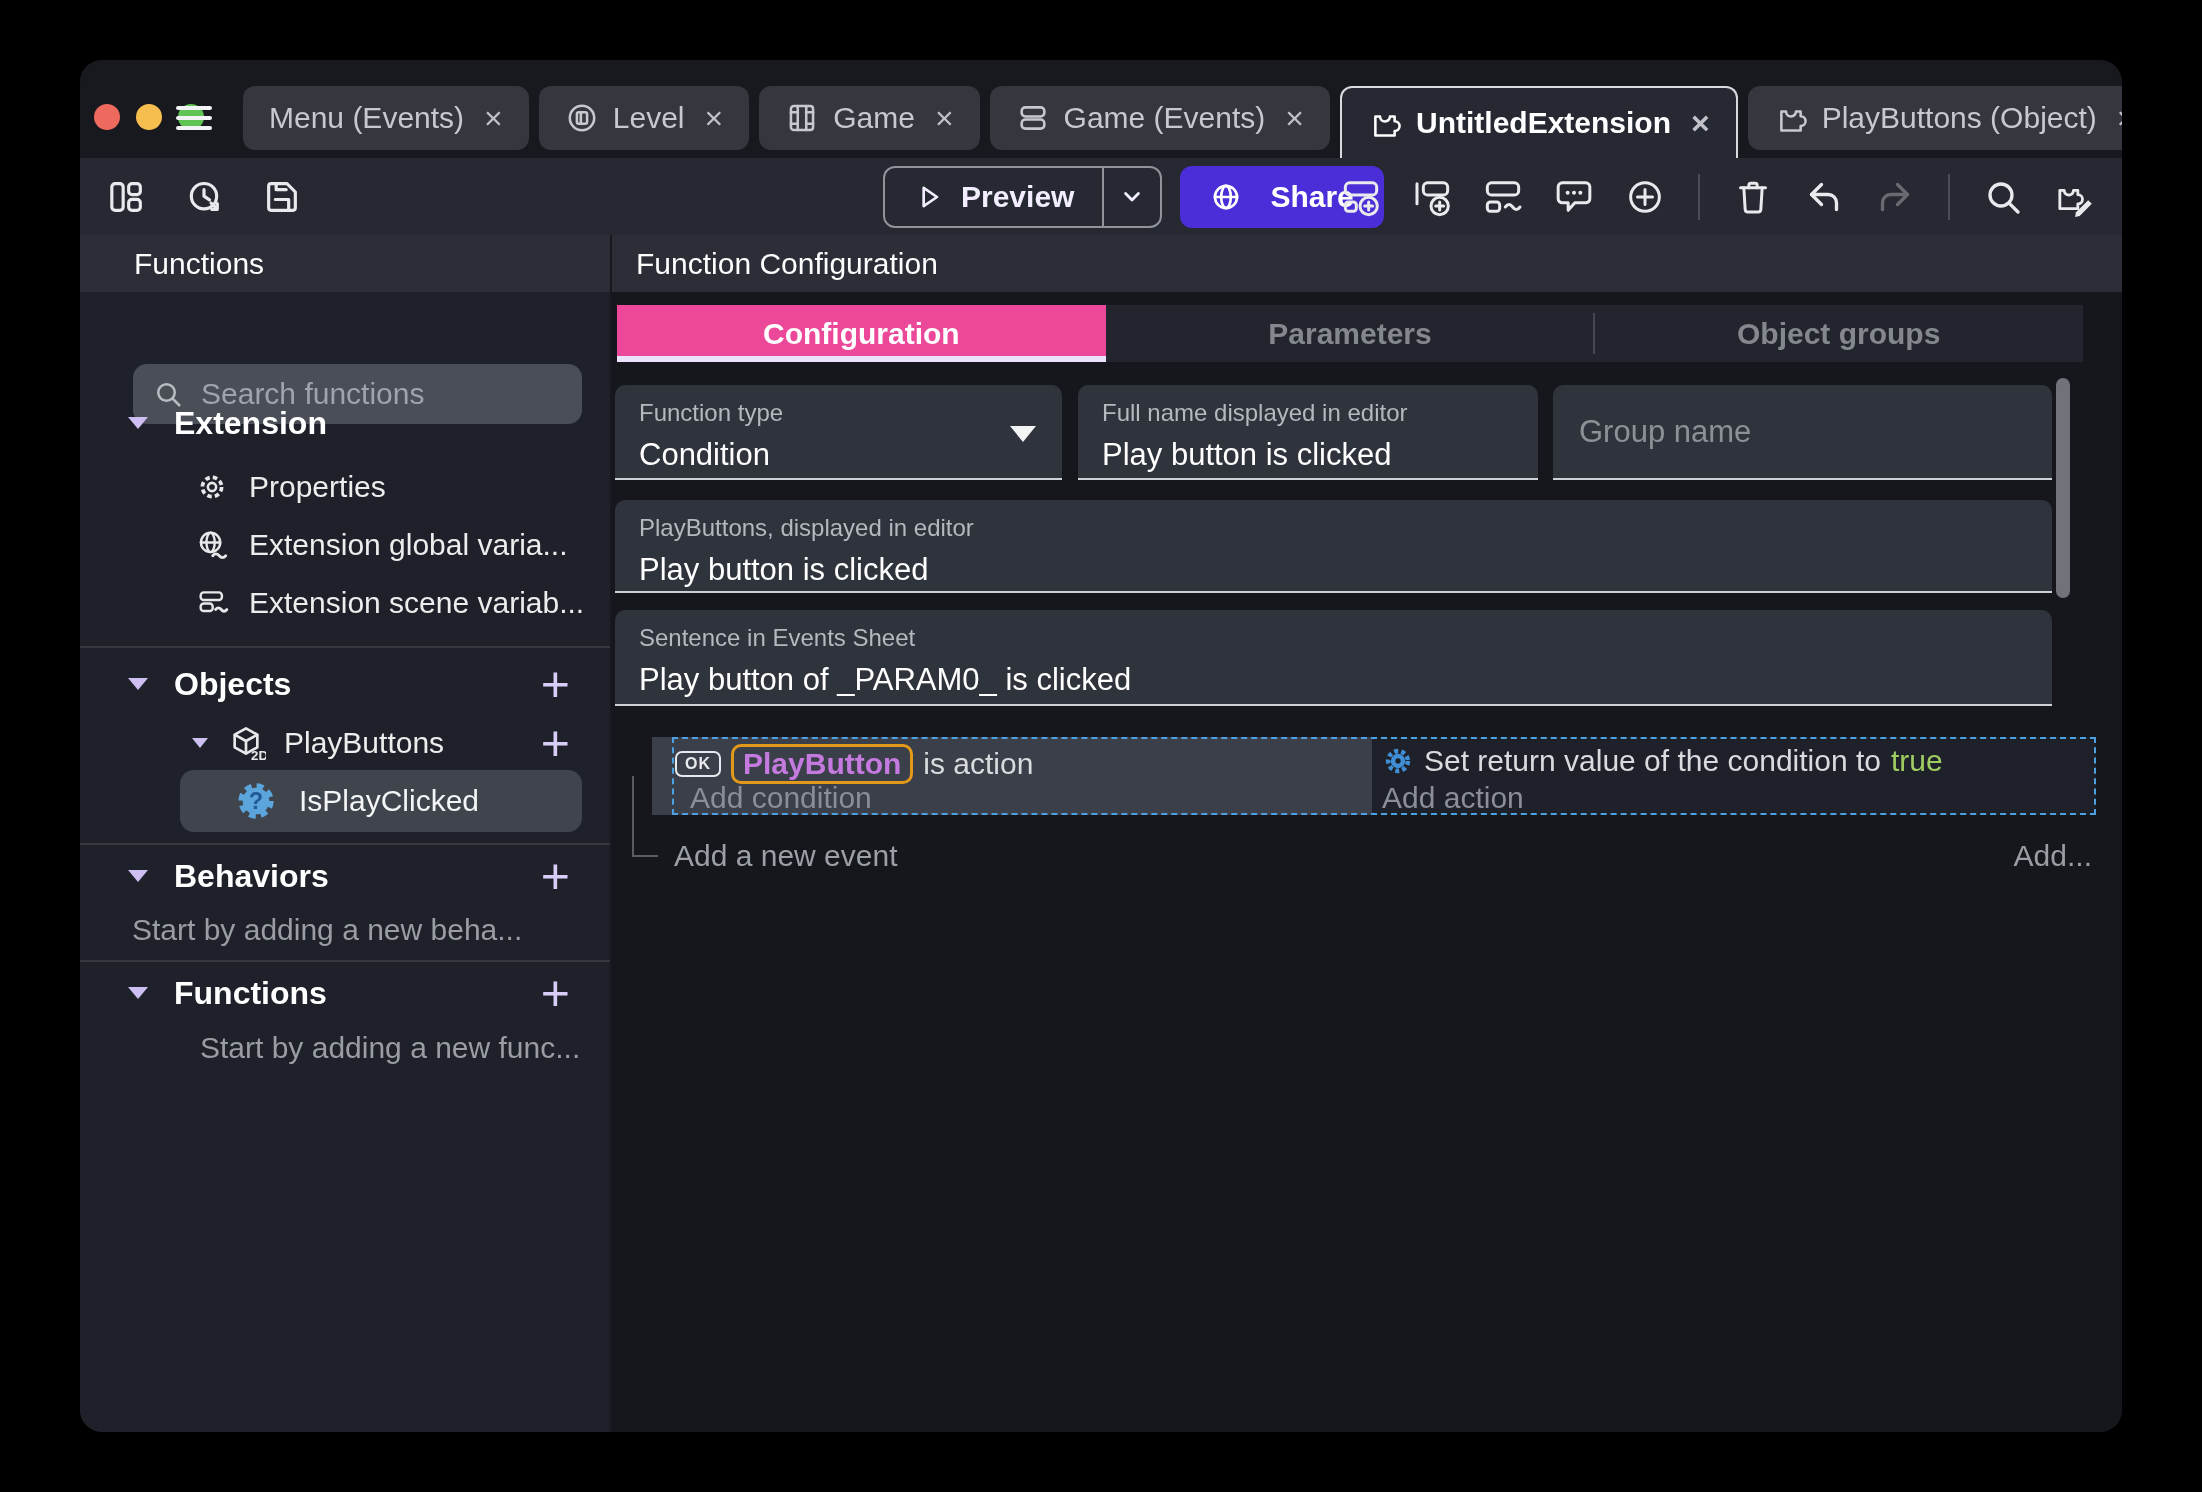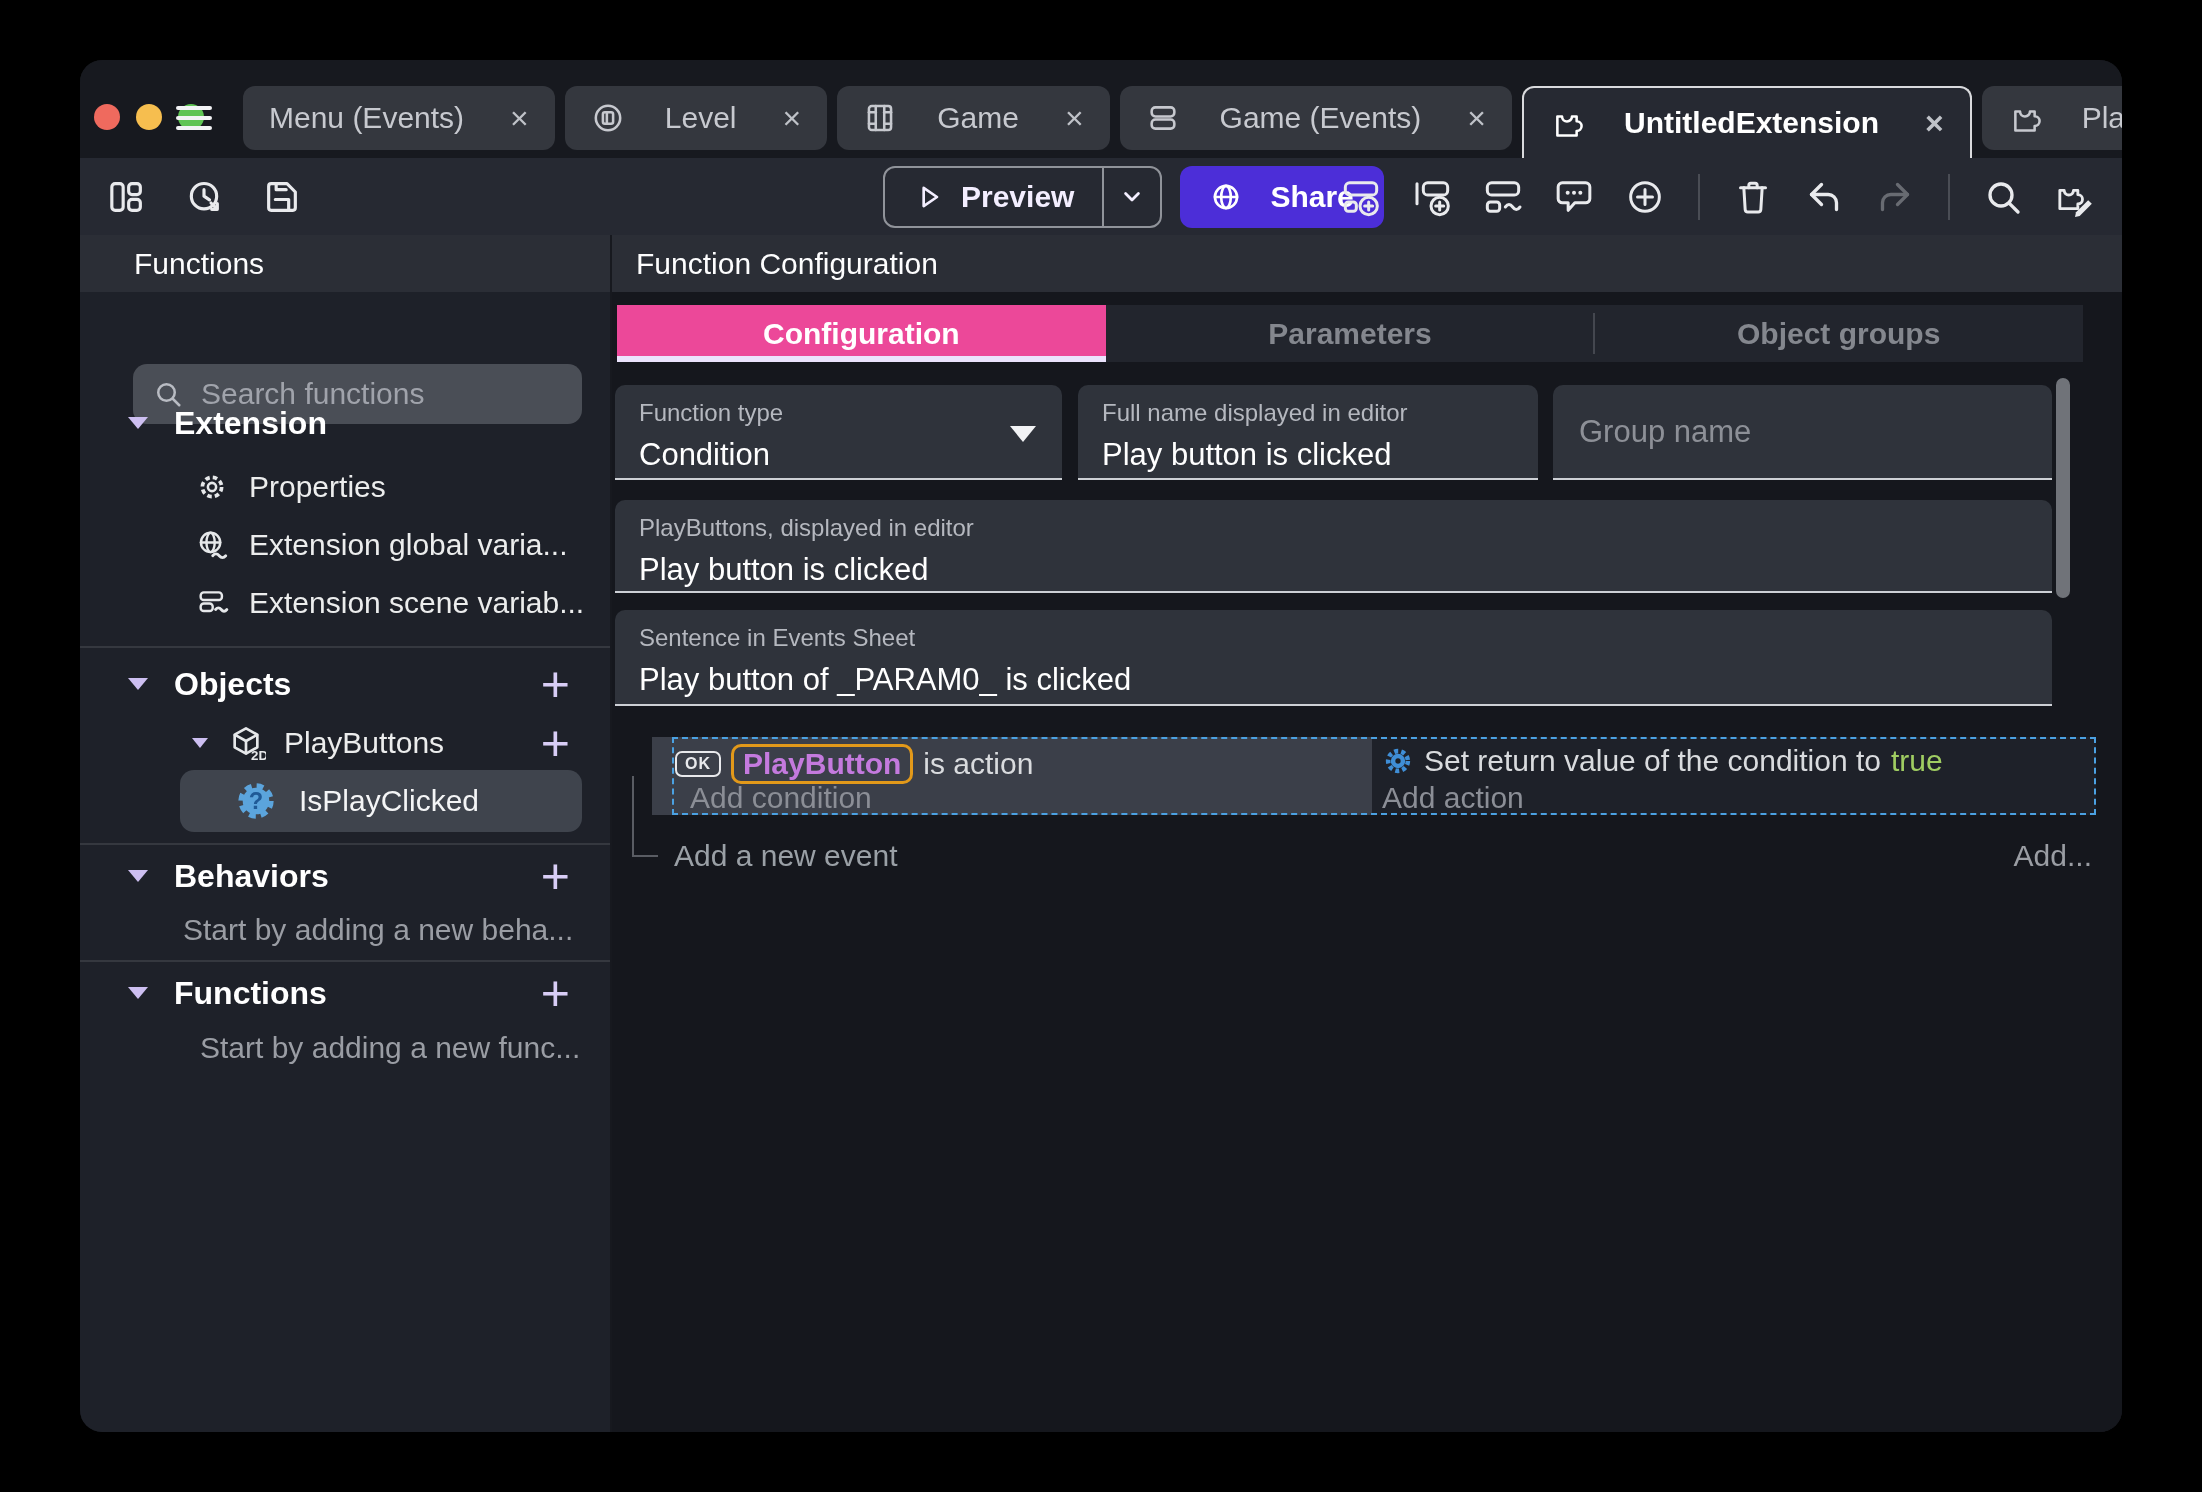--- a/index.html
+++ b/index.html
@@ -7,21 +7,21 @@
   .stage{position:relative;width:2202px;height:1492px;background:#000;overflow:hidden;}
   .window{position:absolute;left:80px;top:60px;width:2042px;height:1372px;background:#17191f;border-radius:22px;overflow:hidden;box-shadow:0 24px 70px rgba(0,0,0,.7);}
 
   
   .titlebar{position:absolute;left:0;top:0;right:0;height:98px;background:#17191f;}
   .traffic{position:absolute;left:14px;top:44px;display:flex;gap:16px;}
   .traffic span{width:26px;height:26px;border-radius:50%;display:block;}
   .hamburger{position:absolute;left:96px;top:46px;width:36px;height:24px;display:flex;flex-direction:column;justify-content:space-between;cursor:pointer;}
   .hamburger i{display:block;height:4px;border-radius:2px;background:#f2f3f5;}
   .tabs{position:absolute;left:163px;top:0;right:0;height:98px;display:flex;align-items:flex-end;gap:10px;overflow:hidden;}
-  .tab{height:64px;margin-bottom:8px;border-radius:12px;background:#34373e;color:#c7c9cf;display:flex;align-items:center;padding:16px 26px;font-size:30px;font-weight:500;white-space:nowrap;cursor:pointer;gap:26px;}
+  .tab{height:64px;margin-bottom:8px;border-radius:12px;background:#34373e;color:#c7c9cf;display:flex;align-items:center;padding:16px 26px;font-size:30px;font-weight:500;white-space:nowrap;cursor:pointer;}
   .tab svg{width:34px;height:34px;margin-right:14px;flex:0 0 auto;}
   .tab .close{margin-left:20px;font-size:32px;color:#bfc2c8;line-height:1;}
   .tab.active{height:72px;margin-bottom:0;border-radius:12px 12px 0 0;background:#262932;border:2px solid #d9dadd;border-bottom:none;color:#ffffff;font-weight:700;}
 
   
   .toolbar{position:absolute;left:0;top:98px;right:0;height:77px;background:#262932;}
   .tb-group{position:absolute;top:0;height:77px;display:flex;align-items:center;}
   .tb-left{left:24px;gap:34px;}
   .tb-center{left:803px;gap:18px;}
   .tb-right{right:26px;gap:27px;}
@@ -481,21 +481,21 @@
           <span class="item-label">IsPlayClicked</span>
         </div>
 
         <div class="sep" style="top:608px;"></div>
 
         <div class="srow" style="top:616px;height:50px;padding-left:48px;">
           <span class="caret-down"></span>
           <span class="sec-label">Behaviors</span>
           <span class="plus-btn">+</span>
         </div>
-        <div class="srow" style="top:673px;height:44px;padding-left:103px;">
+        <div class="srow" style="top:673px;height:44px;padding-left:52px;">
           <span class="hint-label">Start by adding a new beha...</span>
         </div>
 
         <div class="sep" style="top:725px;"></div>
 
         <div class="srow" style="top:733px;height:50px;padding-left:48px;">
           <span class="caret-down"></span>
           <span class="sec-label">Functions</span>
           <span class="plus-btn">+</span>
         </div>

